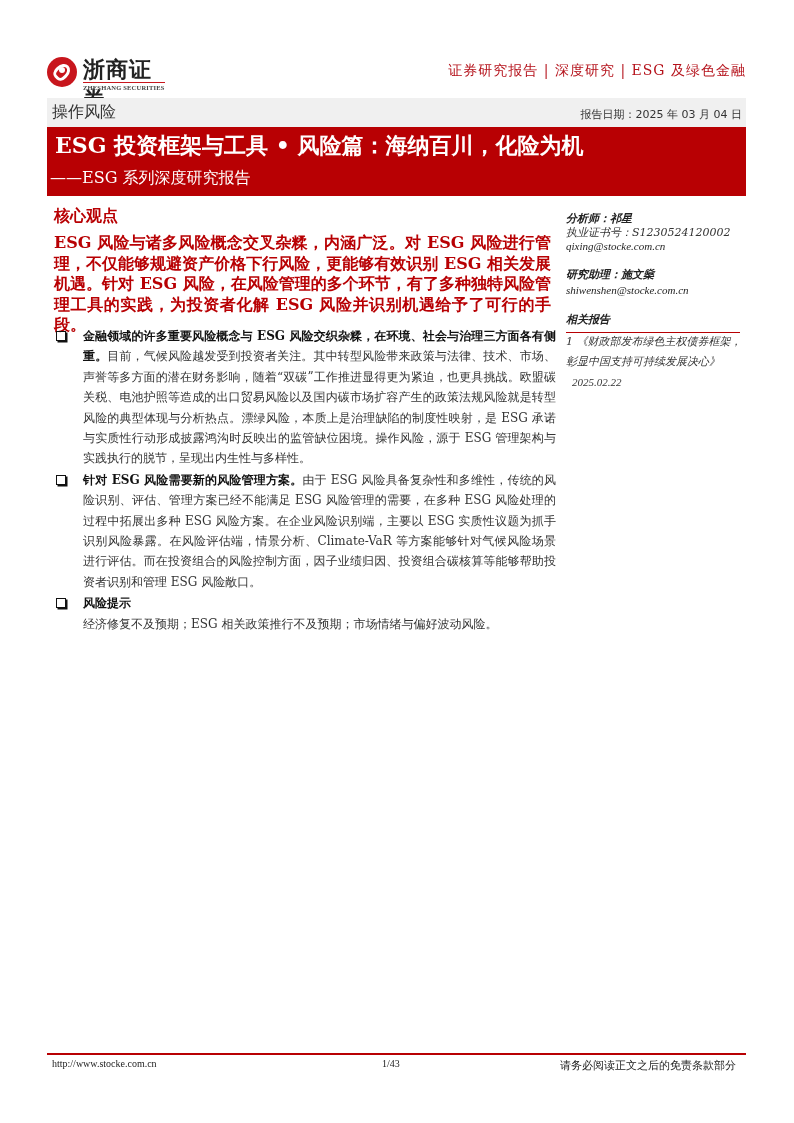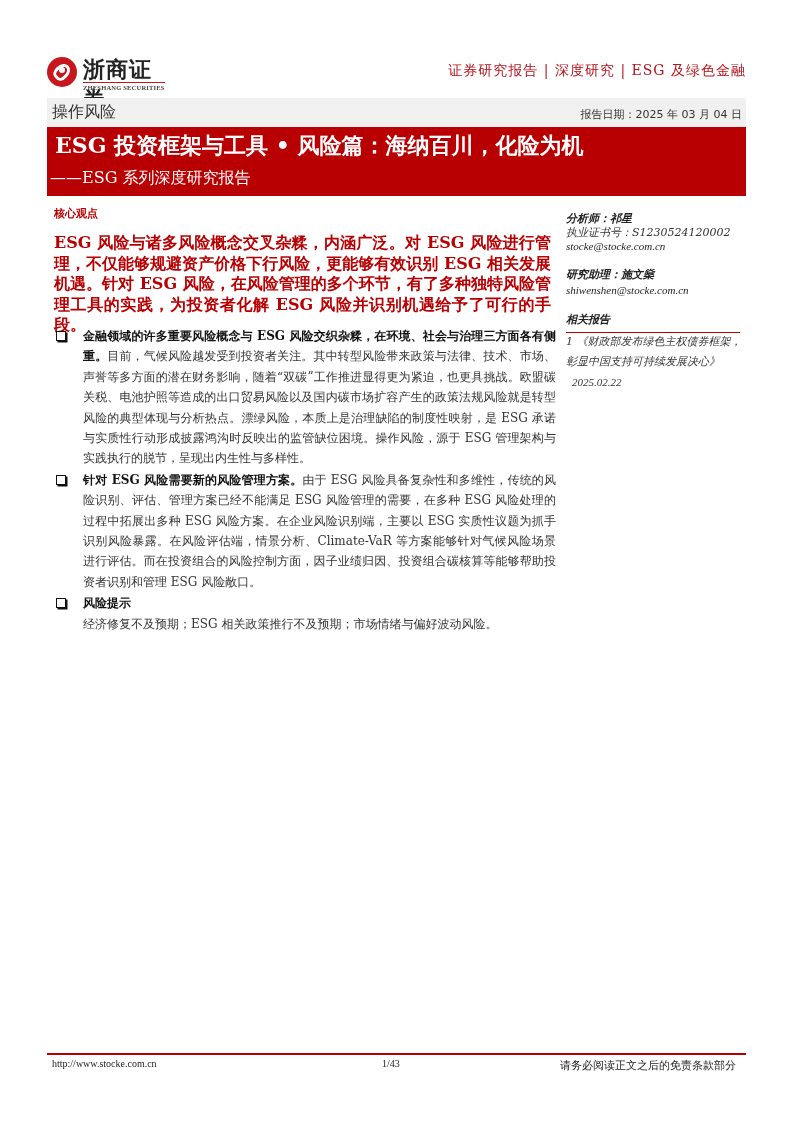--- a/index.html
+++ b/index.html
@@ -23,21 +23,21 @@
 
   .grayband { left: 47px; top: 98px; width: 699px; height: 29px; background: #f0f0f0; }
   .doc-type { left: 52px; top: 102px; font-size: 16px; color: #333; }
   .report-date { right: 52px; top: 107px; font-size: 11px; color: #333; font-family: "DejaVu Sans", sans-serif; }
 
   .banner { left: 47px; top: 127px; width: 699px; height: 69px; background: #b80003; }
   .title { left: 55px; top: 131px; font-size: 22px; color: #fff; font-weight: bold; white-space: nowrap; }
   .subtitle { left: 50px; top: 168px; font-size: 16px; color: #fff; font-weight: normal; white-space: nowrap; }
 
   
-  .section-title { left: 54px; top: 206px; font-size: 11px; font-weight: bold; color: #b80003; }
+  .section-title { left: 54px; top: 206px; font-size: 16px; font-weight: bold; color: #b80003; }
   .summary { left: 54px; top: 233px; width: 497px; font-size: 16px; line-height: 20.5px; color: #b80003; font-weight: bold;
              text-align: justify; }
 
   .bullets { left: 56px; top: 326px; width: 500px; }
   .bullet { position: relative; padding-left: 27px; font-size: 12px; line-height: 20.4px; text-align: justify; margin-bottom: 1px; }
   .bullet .box { position: absolute; left: 0; top: 5px; width: 8px; height: 8px; border: 1.6px solid #111; box-shadow: 1.5px 1.5px 0 #111; }
   .bullet b { font-weight: bold; color: #111; }
   .bullet .plain { color: #333; }
 
   
@@ -88,21 +88,21 @@
   </div>
   <div class="bullet">
     <span class="box"></span>
     <b>风险提示</b><br>
     <span class="plain">经济修复不及预期；ESG 相关政策推行不及预期；市场情绪与偏好波动风险。</span>
   </div>
 </div>
 
 <div class="abs side analyst-label">分析师：祁星</div>
 <div class="abs side cert">执业证书号：S1230524120002</div>
-<div class="abs side email1">stocke@stocke.com.cn</div>
+<div class="abs side email1">qixing@stocke.com.cn</div>
 <div class="abs side assist-label">研究助理：施文燊</div>
 <div class="abs side email2">shiwenshen@stocke.com.cn</div>
 <div class="abs side related-title">相关报告</div>
 <div class="abs side related-item">
   <span>1</span>
   <span>《财政部发布绿色主权债券框架，彰显中国支持可持续发展决心》</span>
   <span style="font-family:'Liberation Serif',serif;margin-left:6px;">2025.02.22</span>
 </div>
 
 <div class="abs footer-line"></div>

